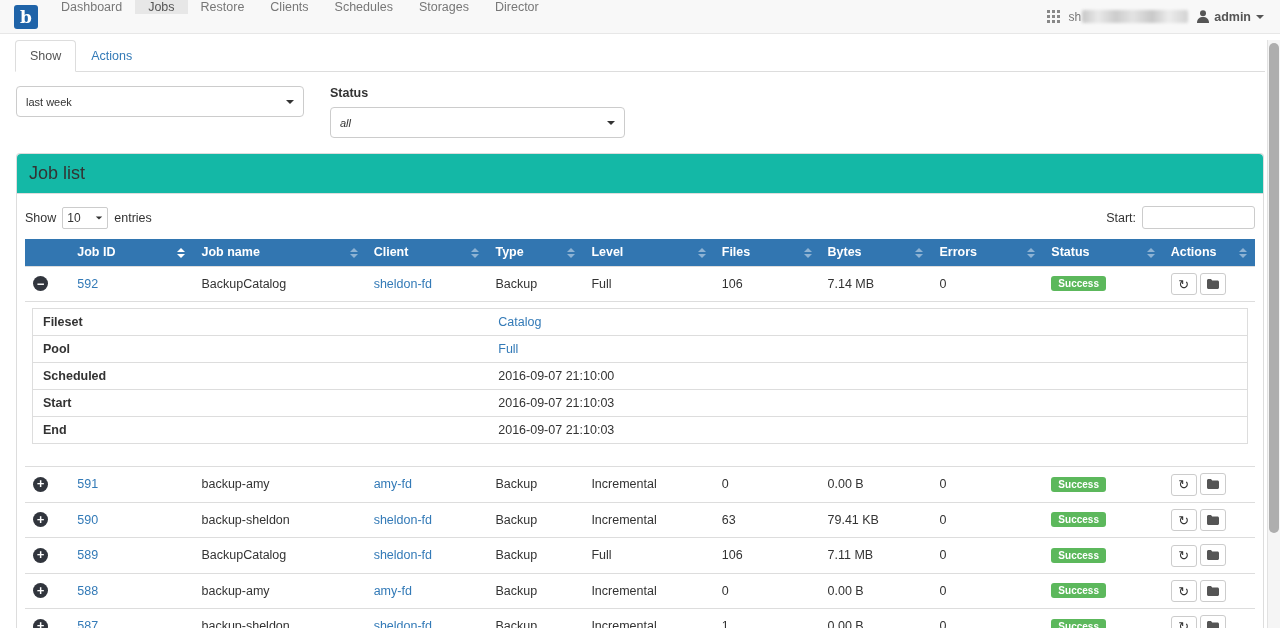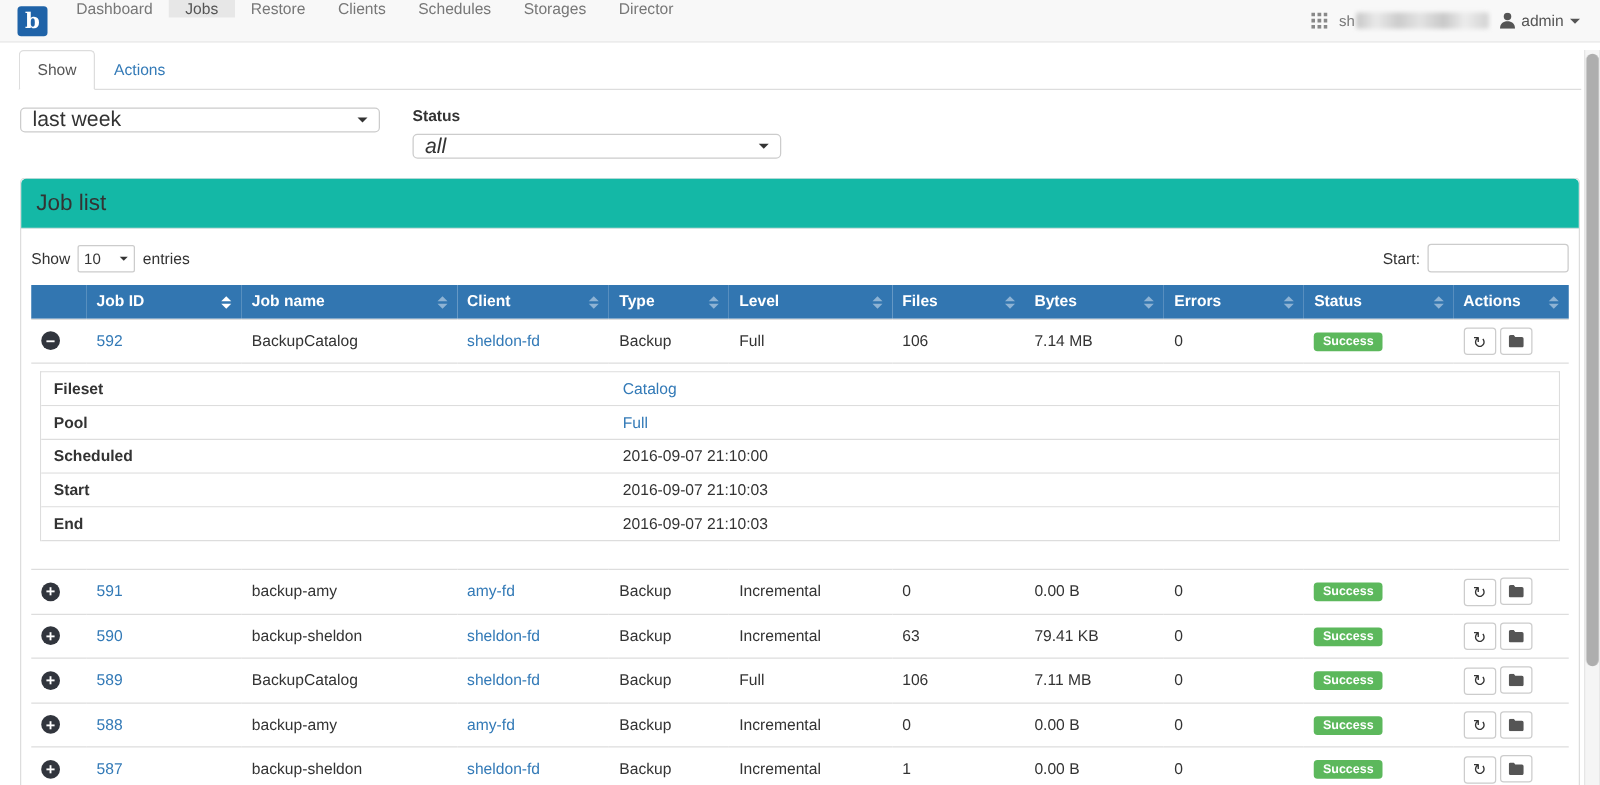--- a/index.html
+++ b/index.html
@@ -21,32 +21,32 @@
     font-size:17px;display:flex;align-items:center;justify-content:center;font-family:"DejaVu Serif",serif;}
   .nav-menu{display:flex;list-style:none;margin:0;padding:0;}
   .nav-item{display:flex;align-items:center;padding:0 13px;color:#777;font-size:12.5px;text-decoration:none;cursor:pointer;}
   .nav-item.active{background:#e7e7e7;color:#555;}
   .nav-right{margin-left:auto;display:flex;align-items:center;gap:9px;padding-right:16px;}
   .grid-icon{display:inline-block;line-height:0;cursor:pointer;}
   .host{display:flex;align-items:center;gap:1px;color:#777;font-size:12px;}
   .host-blur{display:inline-block;width:106px;height:13px;border-radius:2px;
     background:linear-gradient(90deg,#c6c6c6,#e9e9e9 15%,#cccccc 32%,#e3e3e3 48%,#c8c8c8 66%,#ececec 82%,#d2d2d2);
     filter:blur(1.6px);}
-  .user{display:flex;align-items:center;gap:5px;color:#555;font-size:12.5px;cursor:pointer;}
+  .user{display:flex;align-items:center;gap:5px;color:#555;font-size:12.5px;cursor:pointer;font-weight:bold;}
   .caret{display:inline-block;width:0;height:0;border-left:4px solid transparent;border-right:4px solid transparent;border-top:4px solid #555;}
   
   .tabs{margin:6px 15px 0;border-bottom:1px solid var(--border);display:flex;}
   .tab{padding:8px 14px;font-size:12.5px;color:var(--link);text-decoration:none;cursor:pointer;
     border:1px solid transparent;border-radius:4px 4px 0 0;margin-bottom:-1px;}
   .tab.active{color:#555;background:#fff;border-color:var(--border) var(--border) #fff;cursor:default;}
   
   .filters{display:flex;gap:26px;margin:14px 16px 0;}
   .filter-label{font-weight:bold;font-size:12.5px;display:block;margin-bottom:7px;}
-  .select{border:1px solid #ccc;border-radius:4px;height:20px;background:#fff;cursor:pointer;
-    display:flex;align-items:center;justify-content:space-between;padding:0 9px;font-size:17px;color:#333;}
+  .select{border:1px solid #ccc;border-radius:4px;height:31px;background:#fff;cursor:pointer;
+    display:flex;align-items:center;justify-content:space-between;padding:0 9px;font-size:11px;color:#333;}
   .select .caret{border-top-color:#333;}
   .w-tp{width:288px;}
   .w-st{width:295px;font-style:italic;}
   
   .panel{margin:15px 16px 0;border:1px solid var(--border);border-bottom:none;border-radius:4px 4px 0 0;}
   .panel-heading{background:#14b8a6;border-bottom:1px solid var(--border);border-radius:4px 4px 0 0;
     padding:9px 12px;font-size:18px;color:#333;}
   .panel-body{padding:8px;}
   .table-controls{display:flex;justify-content:space-between;align-items:center;margin:4px 0 10px;}
   .length{display:flex;align-items:center;gap:6px;font-size:12.5px;color:#333;}

